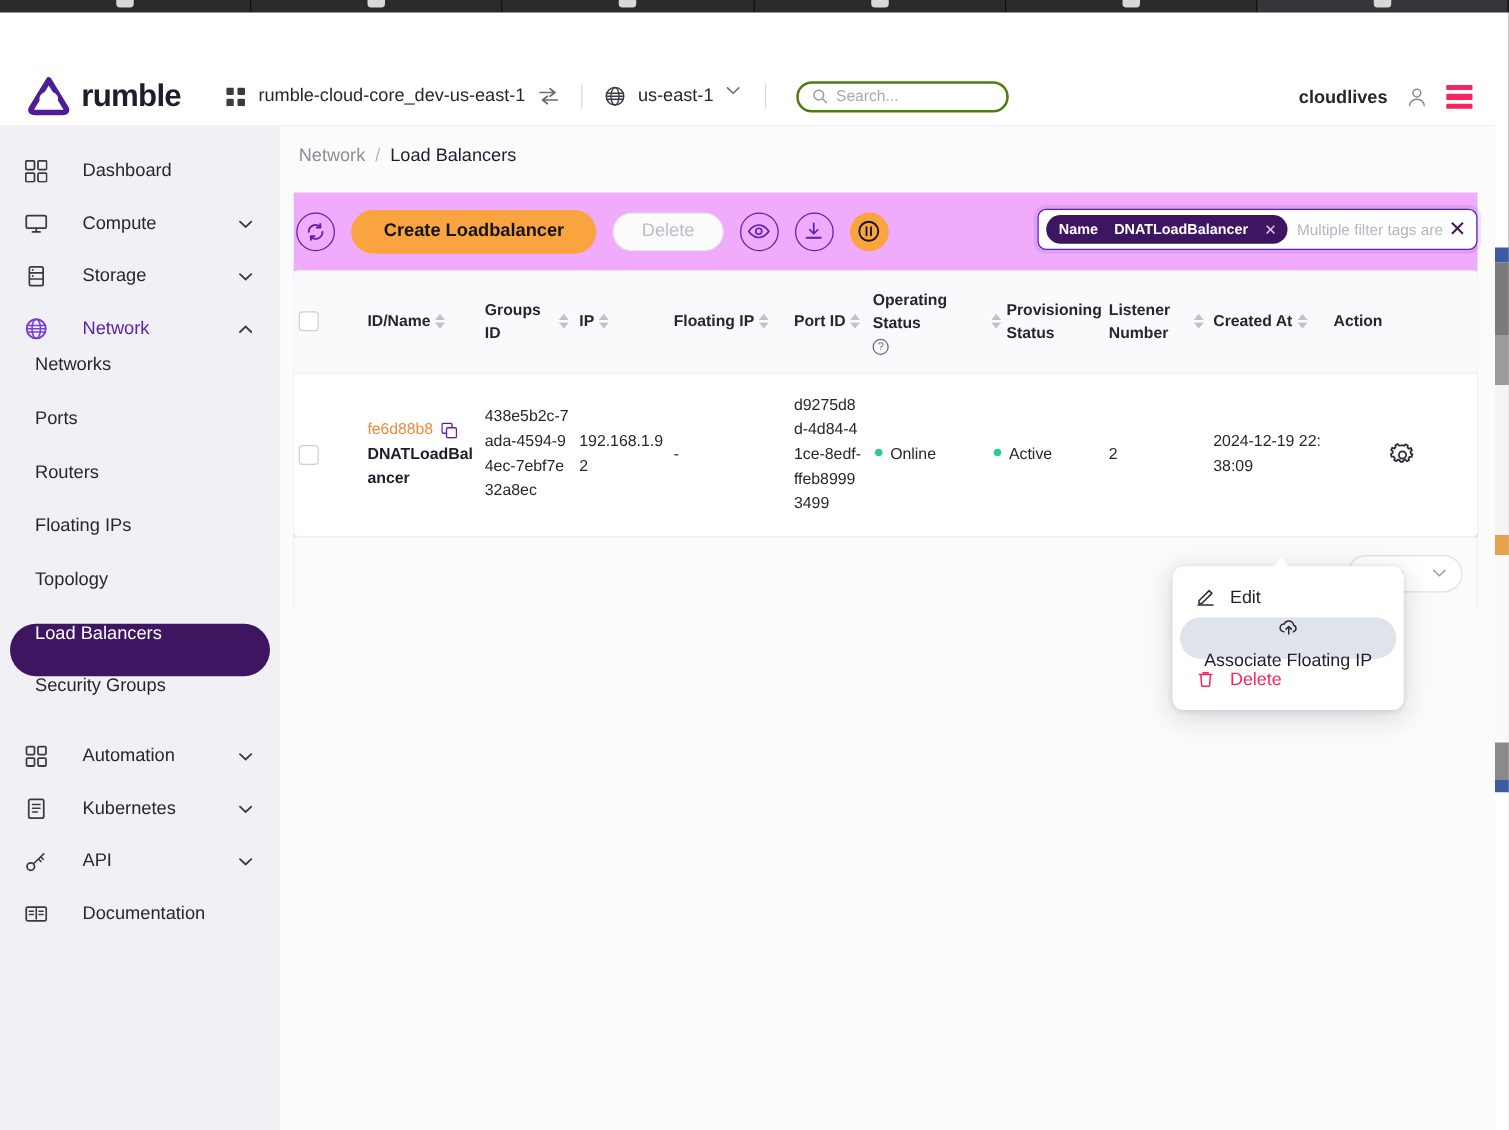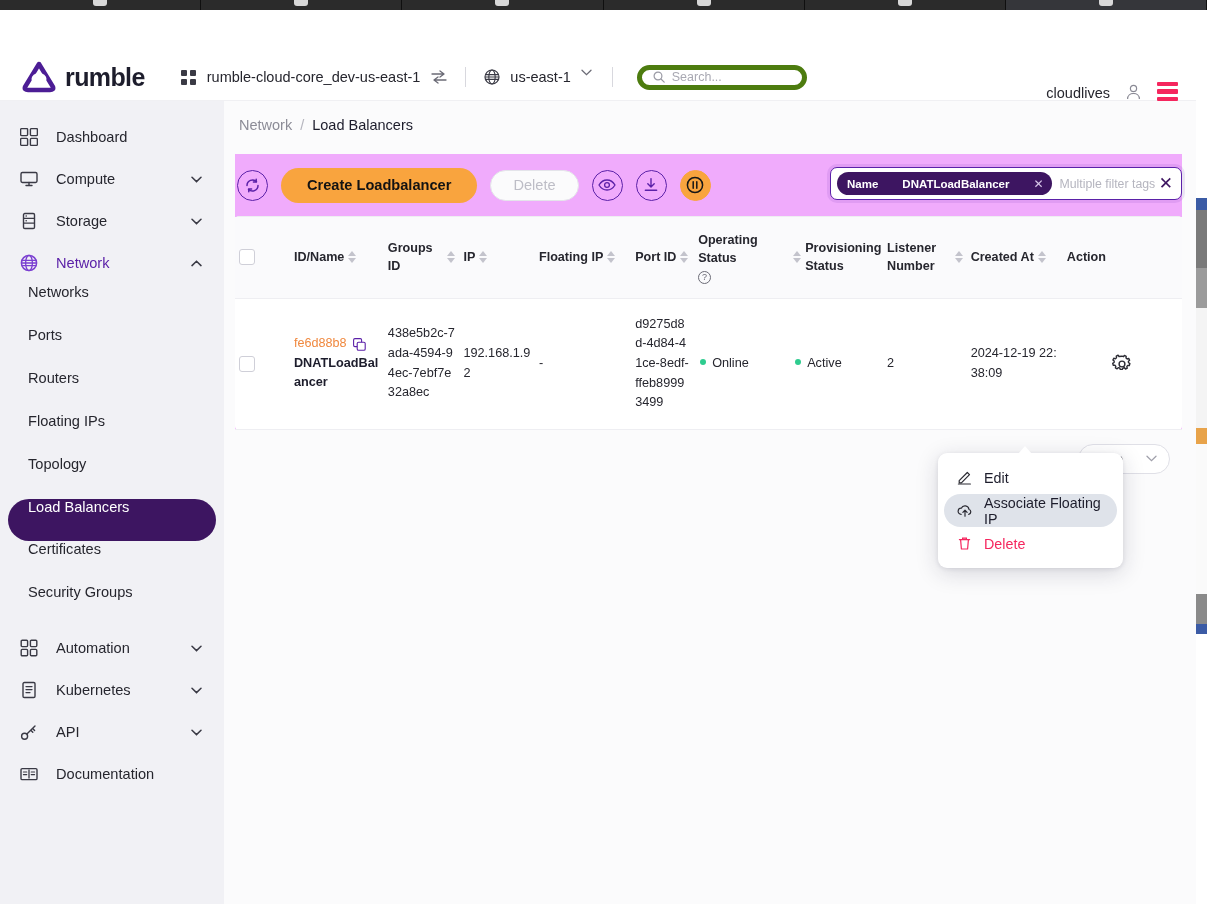--- a/index.html
+++ b/index.html
@@ -64,49 +64,49 @@
   .swap-icon { width: 16px; height: 14px; }
   .vdiv { width: 1px; height: 20px; background: #d8d8de; }
 
   .region-wrap { display: flex; align-items: flex-start; gap: 10px; margin-left: 18px; }
   .globe-icon { width: 16px; height: 16px; }
   .region-name { font-size: 14.5px; color: #26262e; }
   .chev-sm { width: 11px; height: 7px; }
 
   .search-box {
     margin-left: 24px; width: 170px; height: 25px;
-    border: 5px solid #4d7c0f; border-radius: 13px;
+    border: 2px solid #4d7c0f; border-radius: 13px;
     display: flex; align-items: center; gap: 7px; padding: 0 11px;
     background: #fff;
   }
   .search-box .magn { width: 12px; height: 12px; flex: none; }
   .search-box input {
     border: none; outline: none; font-size: 12.5px; color: #26262e;
     font-family: "Liberation Sans", sans-serif; width: 100%; background: transparent;
   }
   .search-box input::placeholder { color: #a9a9b3; }
 
   .hdr-right {
     position: absolute; right: 18px; top: 0; height: 47px;
-    display: flex; align-items: flex-end; gap: 14px;
+    display: flex; align-items: center; gap: 14px; font-weight: bold;
   }
   .username { font-size: 14.5px; color: #26262e; }
   .avatar-ic { width: 19px; height: 19px; }
   .burger { width: 21px; display: flex; flex-direction: column; gap: 3px; cursor: pointer; }
   .burger span { display: block; height: 4.5px; border-radius: 1px; background: #f5265e; }
   .burger span:nth-child(2) { width: 100%; }
 
   
   .sidebar {
     position: absolute; top: 47px; left: 0; width: 224px; height: 847px;
     background: #f1f1f5; padding-top: 15px; overflow: hidden;
   }
   .nav-item {
     height: 42px; display: flex; align-items: center; padding: 0 18px 0 20px;
-    gap: 18px; cursor: pointer; position: relative;
+    gap: 28px; cursor: pointer; position: relative;
   }
   .nav-item .ic { width: 18px; height: 18px; flex: none; display: block; }
   .nav-item .lbl { font-size: 14.6px; color: #26262e; }
   .nav-item.active-parent .lbl { color: #5b21a8; }
   .nav-item .caret {
     position: absolute; right: 22px; width: 11px; height: 7px;
   }
   .sub-item {
     height: 43px; display: flex; padding-left: 28px;
     cursor: pointer;
@@ -165,21 +165,21 @@
     font-size: 14.6px; cursor: default; font-family: "Liberation Sans", sans-serif;
   }
 
   .filter-bar {
     position: absolute; right: 0; top: 13px; width: 352px; height: 33px;
     border: 1.6px solid #5b21a8; border-radius: 7px; background: #fff;
     display: flex; align-items: center; padding: 0 8px 0 6px;
     box-shadow: 0 0 0 3px rgba(91,33,168,0.10);
   }
   .tag {
-    display: flex; align-items: center; gap: 24px; height: 23px;
+    display: flex; align-items: center; gap: 13px; height: 23px;
     background: #3d1561; border-radius: 12px; padding: 0 8px 0 10px;
   }
   .tag .tag-key { color: #fff; font-size: 11.5px; font-weight: 700; }
   .tag .tag-val { color: #fff; font-size: 11.5px; font-weight: 700; }
   .tag .tag-x { color: #d9c8ea; font-size: 12px; cursor: pointer; line-height: 1; }
   .filter-ph { flex: 1; margin-left: 8px; color: #b5b5bf; font-size: 12.3px; white-space: nowrap; overflow: hidden; }
   .filter-clear { color: #3d1561; font-size: 17px; cursor: pointer; line-height: 1; padding-left: 4px; }
 
   
   .table-card {
@@ -244,21 +244,21 @@
     position: absolute; left: 703px; top: 299px; width: 185px;
     background: #fff; border-radius: 9px; padding: 8px 6px;
     box-shadow: 0 5px 22px rgba(30,30,60,0.17), 0 1px 4px rgba(30,30,60,0.10);
     z-index: 40;
   }
   .ctx-item {
     height: 33px; display: flex; align-items: center; gap: 12px;
     padding: 0 13px; border-radius: 17px; cursor: pointer; font-size: 14.3px;
     color: #1d1d2c;
   }
-  .ctx-item.hover { background: #dfe3ea; }
+  .ctx-item.hover { background: #dfe3ea; flex-direction: column; }
   .ctx-item.danger { color: #f5265e; }
   .ctx-item .ic { width: 15px; height: 15px; flex: none; display: block; }
   .ctx-arrow {
     position: absolute; left: 80px; top: -7px; width: 14px; height: 8px;
     background: #fff; clip-path: polygon(50% 0, 100% 100%, 0 100%);
   }
 
   svg { display: block; }
 </style>
 </head>
@@ -446,23 +446,20 @@
       <span class="lbl">Routers</span>
     </div>
     <div class="sub-item">
       <span class="lbl">Floating IPs</span>
     </div>
     <div class="sub-item">
       <span class="lbl">Topology</span>
     </div>
     <div class="sub-item selected">
       <span class="lbl">Load Balancers</span>
-    </div>
-    <div class="sub-item">
-      <span class="lbl">Certificates</span>
     </div>
     <div class="sub-item">
       <span class="lbl">Security Groups</span>
     </div>
 
     <div class="nav-item">
       <span class="ic">
         <svg viewBox="0 0 18 18" width="18" height="18">
           <rect x="1.2" y="1.2" width="6.4" height="6.4" rx="1" fill="none" stroke="#3a3a45" stroke-width="1.4"></rect>
           <rect x="10.4" y="1.2" width="6.4" height="6.4" rx="1" fill="none" stroke="#3a3a45" stroke-width="1.4"></rect>

